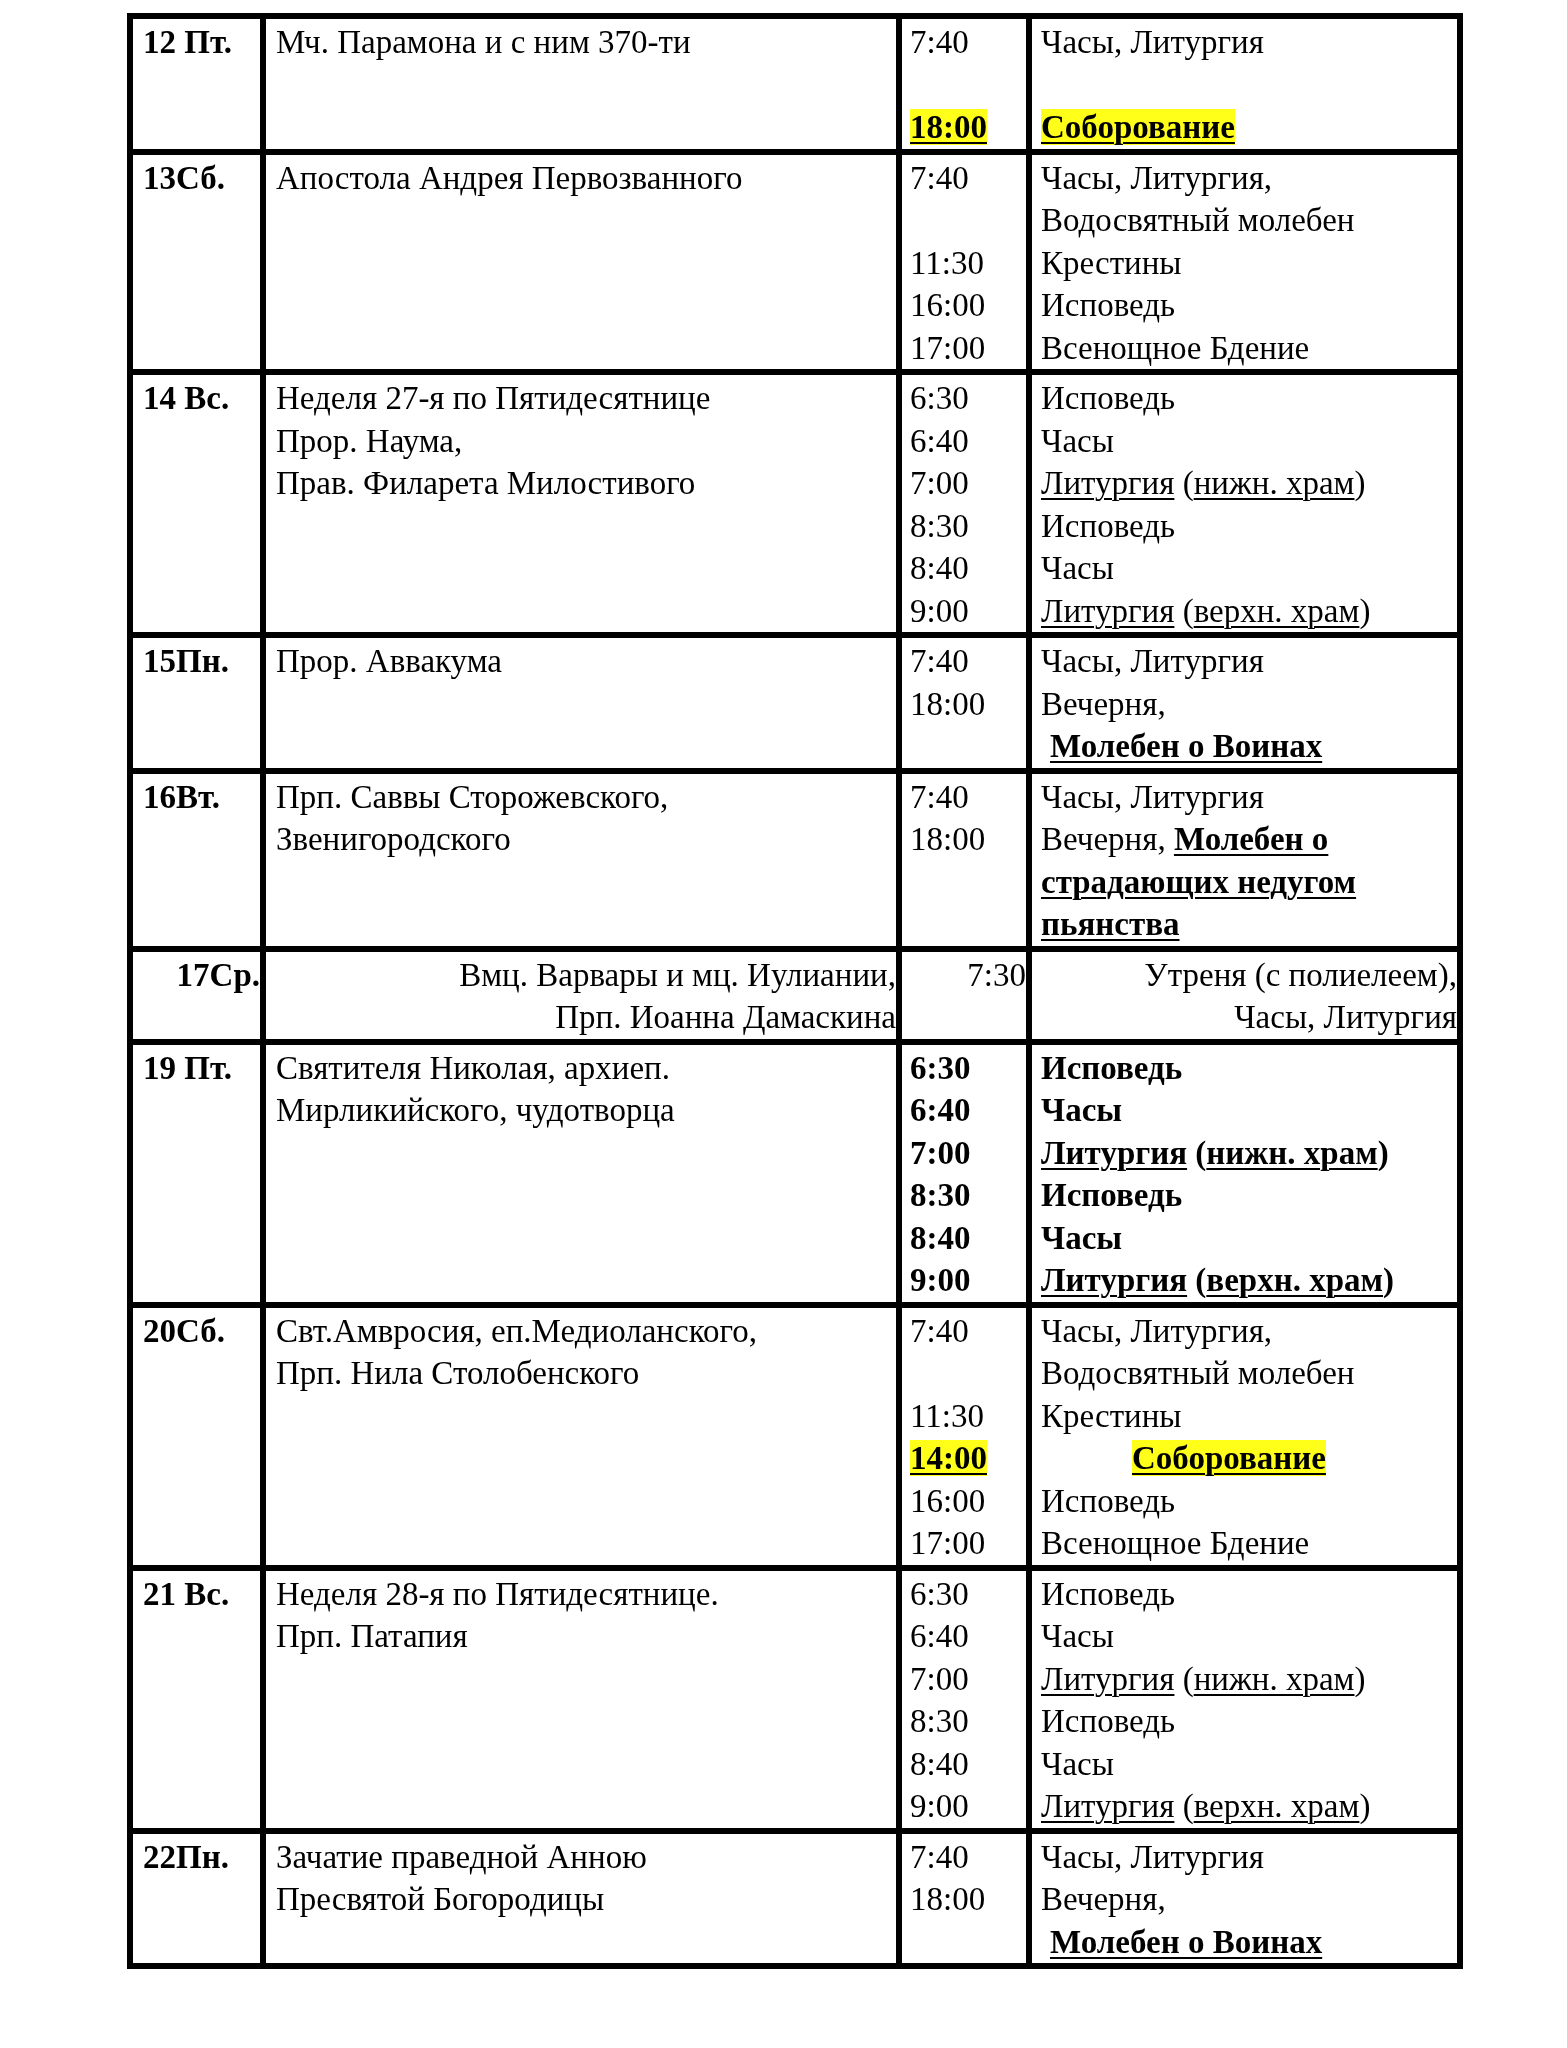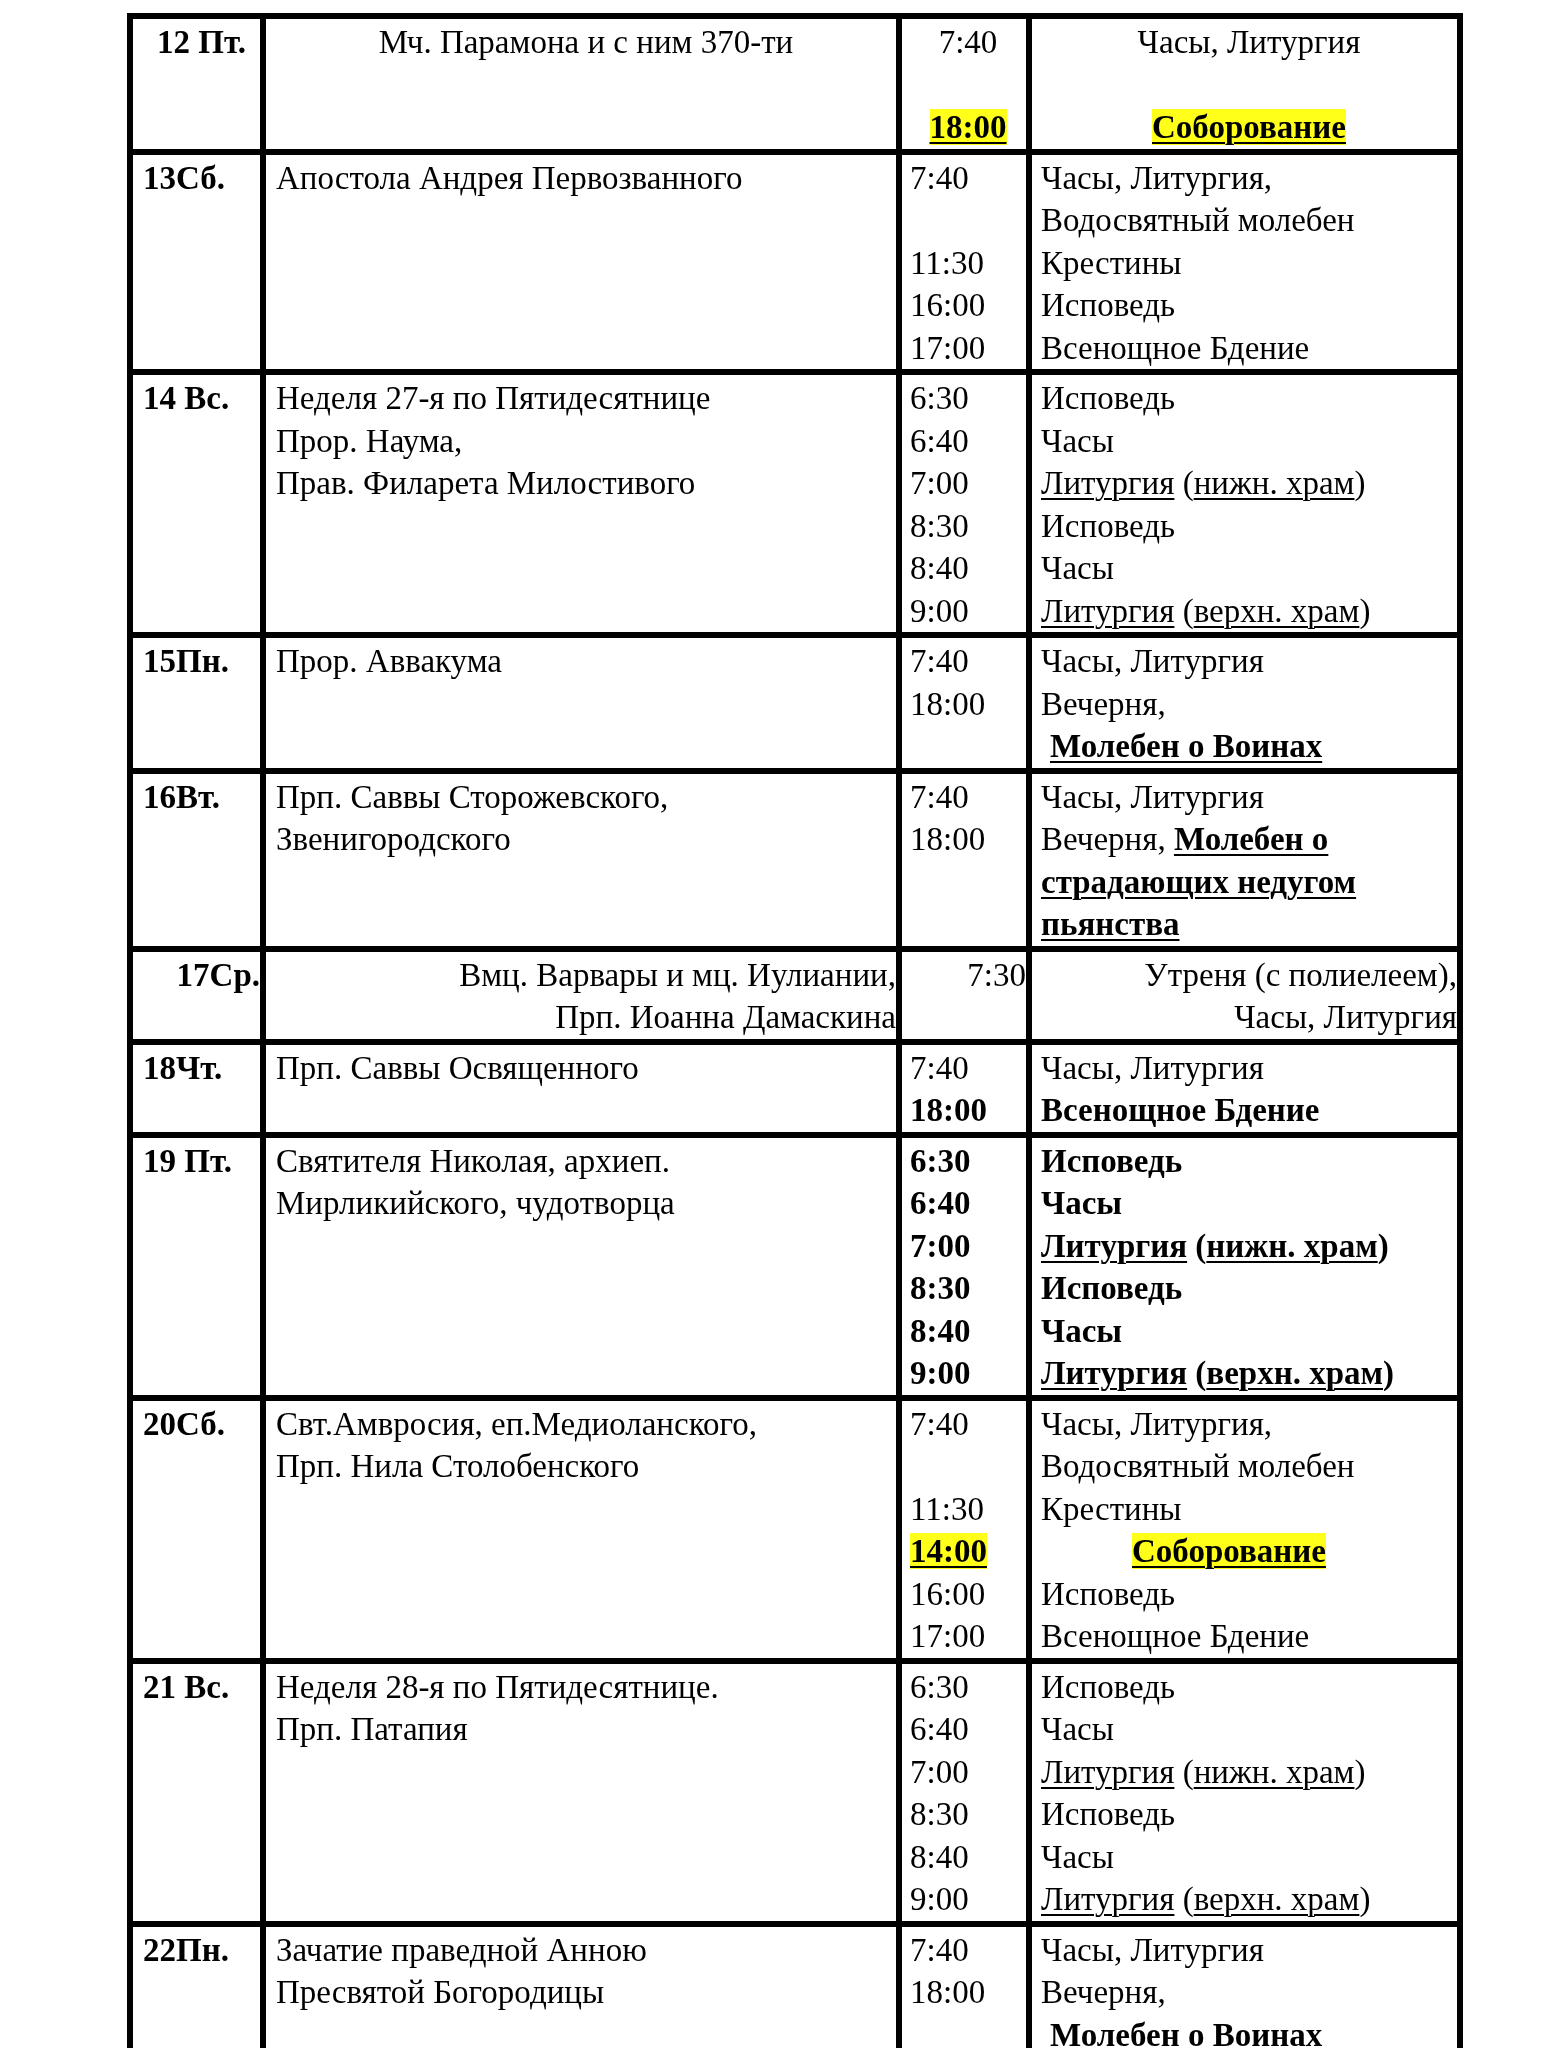--- a/index.html
+++ b/index.html
@@ -29,21 +29,21 @@
 <body>
 
 <table class="sched">
   <colgroup>
       <col class="c1">
       <col class="c2">
       <col class="c3">
       <col class="c4">
     </colgroup>
   <tbody id="sched-body">
-      <tr style="height: 133px; text-align: center;">
+      <tr style="height: 133px;">
         <td class="day"><span>12 Пт.</span></td>
         <td class="feast">
           <span class="ln">Мч. Парамона и с ним 370-ти</span>
         </td>
         <td class="times">
           <span class="ln"><span>7:40</span></span>
           <span class="ln"></span>
           <span class="ln"><span class="bold u hl">18:00</span></span>
         </td>
         <td class="svc">
@@ -135,34 +135,20 @@
           <span class="ln">Прп. Иоанна Дамаскина</span>
         </td>
         <td class="times">
           <span class="ln"><span>7:30</span></span>
         </td>
         <td class="svc">
           <span class="ln"><span>Утреня (с полиелеем),</span></span>
           <span class="ln"><span>Часы, Литургия</span></span>
         </td>
       </tr>
-      <tr style="height: 89px;">
-        <td class="day"><span>18Чт.</span></td>
-        <td class="feast">
-          <span class="ln">Прп. Саввы Освященного</span>
-        </td>
-        <td class="times">
-          <span class="ln"><span>7:40</span></span>
-          <span class="ln"><span class="bold red">18:00</span></span>
-        </td>
-        <td class="svc">
-          <span class="ln"><span>Часы, Литургия</span></span>
-          <span class="ln"><span class="bold red">Всенощное Бдение</span></span>
-        </td>
-      </tr>
       <tr style="height: 260px;">
         <td class="day"><span>19 Пт.</span></td>
         <td class="feast">
           <span class="ln">Святителя Николая, архиеп.</span>
           <span class="ln">Мирликийского, чудотворца</span>
         </td>
         <td class="times">
           <span class="ln"><span class="bold red">6:30</span></span>
           <span class="ln"><span class="bold red">6:40</span></span>
           <span class="ln"><span class="bold red">7:00</span></span>

